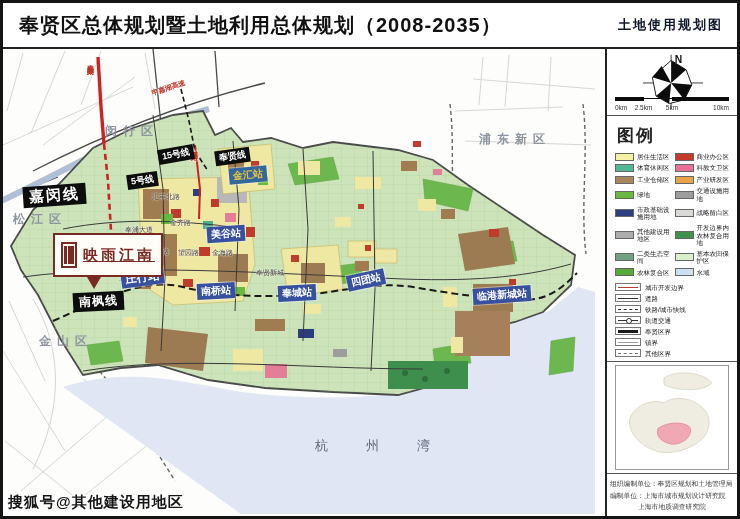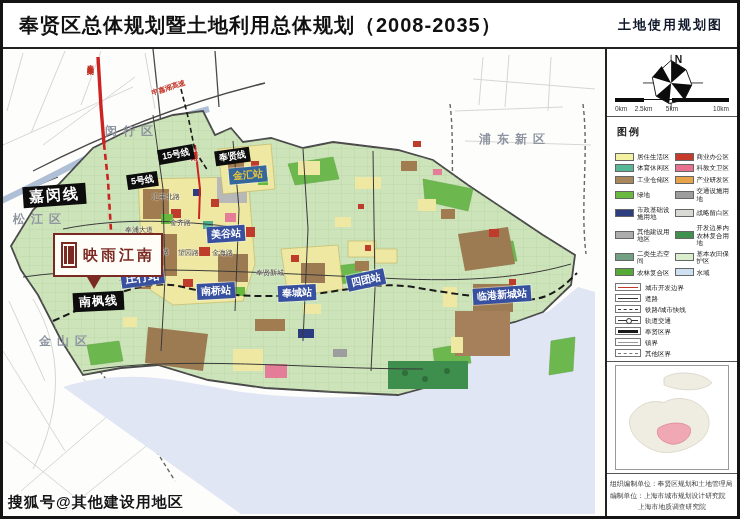--- a/index.html
+++ b/index.html
@@ -26,41 +26,41 @@
   .rlabel{position:absolute;font-size:7px;color:#3c372f;white-space:nowrap;z-index:4;text-shadow:0 0 2px #fff,0 0 2px #fff;}
   .rlabel.red{color:#c03022;font-weight:bold;}
   .vert{writing-mode:vertical-rl;letter-spacing:1px;}
 
   
   .project{position:absolute;left:50px;top:184px;width:110px;height:44px;background:#fffdf8;
            border:2px solid #7a2a22;z-index:7;display:flex;align-items:center;padding:3px 6px;gap:6px;}
   .seal{width:20px;height:26px;border:2px solid #7a2a22;display:flex;justify-content:space-evenly;align-items:stretch;padding:2px 1px;}
   .seal i{width:3px;background:#7a2a22;}
   .project-name{font-family:"Liberation Serif","DejaVu Serif",serif;font-size:15px;font-weight:bold;
-                color:#7a2a22;letter-spacing:3px;white-space:nowrap;}
+                color:#7a2a22;letter-spacing:3px;white-space:nowrap;text-decoration:underline;}
   .pointer{position:absolute;left:84px;top:228px;width:0;height:0;z-index:7;
            border-left:7px solid transparent;border-right:7px solid transparent;border-top:12px solid #7a2a22;}
 
   .watermark{position:absolute;left:5px;bottom:4px;z-index:20;font-size:15px;font-weight:bold;color:#161616;
              letter-spacing:1px;text-shadow:-1px -1px 0 #fff,1px -1px 0 #fff,-1px 1px 0 #fff,1px 1px 0 #fff,0 0 3px #fff;}
 
   
   .sec{border-bottom:1px solid #555;}
   .sec-compass{height:96px;position:relative;}
   .scalebar{position:absolute;left:8px;right:8px;bottom:14px;height:4px;display:flex;align-items:center;}
   .scalebar .b1{width:25%;height:4px;background:#0c0c0c;}
   .scalebar .b2{width:25%;height:1.5px;background:#0c0c0c;}
   .scalebar .b3{width:50%;height:4px;background:#0c0c0c;}
   .ticks{position:absolute;left:8px;right:8px;bottom:2px;height:9px;font-size:6.5px;color:#333;}
   .ticks span{position:absolute;transform:translateX(-50%);}
   .ticks span:first-child{transform:none;}
   .ticks span:last-child{transform:translateX(-100%);}
 
   .sec-legend{flex:1;padding:6px 8px 4px 8px;}
-  .legend-title{font-size:10px;font-weight:bold;color:#222;letter-spacing:2px;margin:2px 0 14px 2px;}
+  .legend-title{font-size:17px;font-weight:bold;color:#222;letter-spacing:2px;margin:2px 0 6px 2px;}
   .lg-grid{display:grid;grid-template-columns:1fr 1fr;column-gap:5px;row-gap:3.5px;}
   .lg-item{display:flex;align-items:center;gap:3px;}
   .sw{width:19px;height:8px;border:1px solid #666;flex:none;}
   .lg-label{font-size:6.5px;color:#222;line-height:1.15;}
   .line-list{margin-top:7px;display:flex;flex-direction:column;gap:3px;}
   .ln-item{display:flex;align-items:center;gap:4px;}
   .sym{width:26px;height:8px;border:1px solid #777;background:#fff;position:relative;flex:none;}
   .sym::after{content:"";position:absolute;left:2px;right:2px;top:3px;}
   .sym-devedge::after{border-top:1.6px solid #c0392b;}
   .sym-road::after{border-top:1.2px solid #333;}
@@ -239,20 +239,21 @@
       <div class="slabel" style="left:194px;top:234px;transform:rotate(-3deg);">南桥站</div>
       <div class="slabel" style="left:275px;top:236px;transform:rotate(-3deg);">奉城站</div>
       <div class="slabel" style="left:344px;top:223px;transform:rotate(-12deg);">四团站</div>
       <div class="slabel" style="left:470px;top:238px;transform:rotate(-4deg);">临港新城站</div>
 
       
       <div class="dlabel" style="left:62px;top:74px;margin-left:40px;">闵行区</div>
       <div class="dlabel" style="left:10px;top:162px;">松江区</div>
       <div class="dlabel" style="left:36px;top:284px;">金山区</div>
       <div class="dlabel" style="left:476px;top:82px;">浦东新区</div>
+      <div class="dlabel bay" style="left:312px;top:388px;">杭州湾</div>
 
       
       <div class="rlabel red" style="left:148px;top:34px;transform:rotate(-18deg);">申嘉湖高速</div>
       <div class="rlabel red vert" style="left:82px;top:10px;">嘉闵高架</div>
       <div class="rlabel red vert" style="left:186px;top:96px;">浦星公路</div>
       <div class="rlabel" style="left:149px;top:143px;">汇丰北路</div>
       <div class="rlabel" style="left:167px;top:169px;">金齐路</div>
       <div class="rlabel" style="left:122px;top:176px;">奉浦大道</div>
       <div class="rlabel" style="left:138px;top:198px;">环城东路</div>
       <div class="rlabel" style="left:175px;top:199px;">望园路</div>

